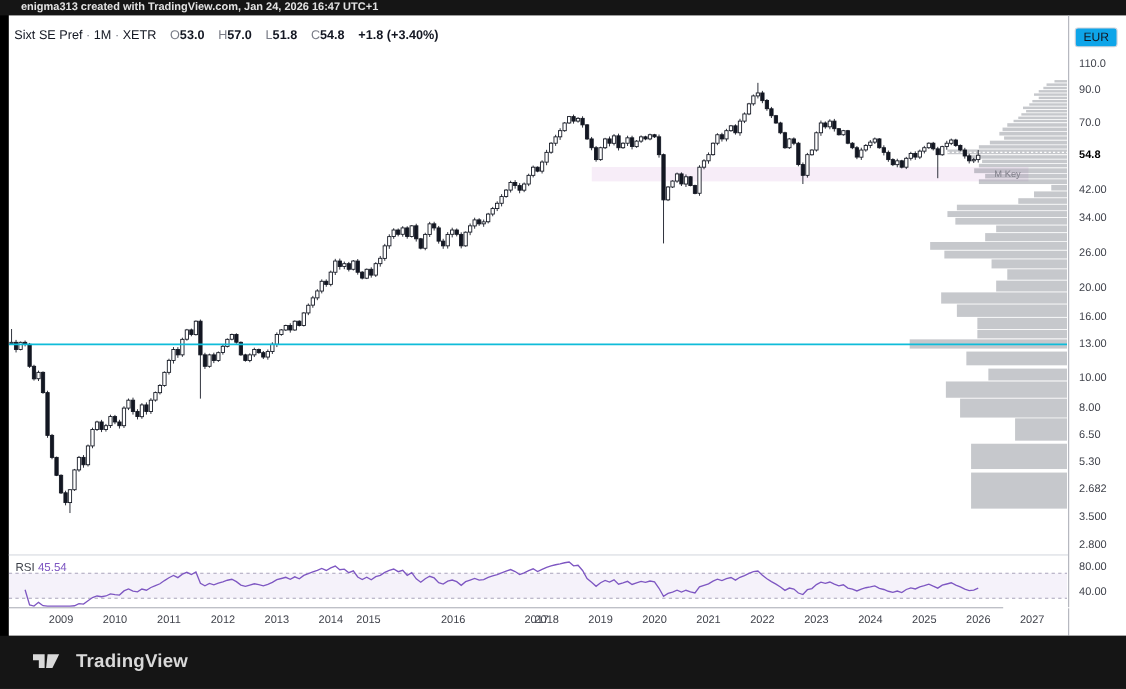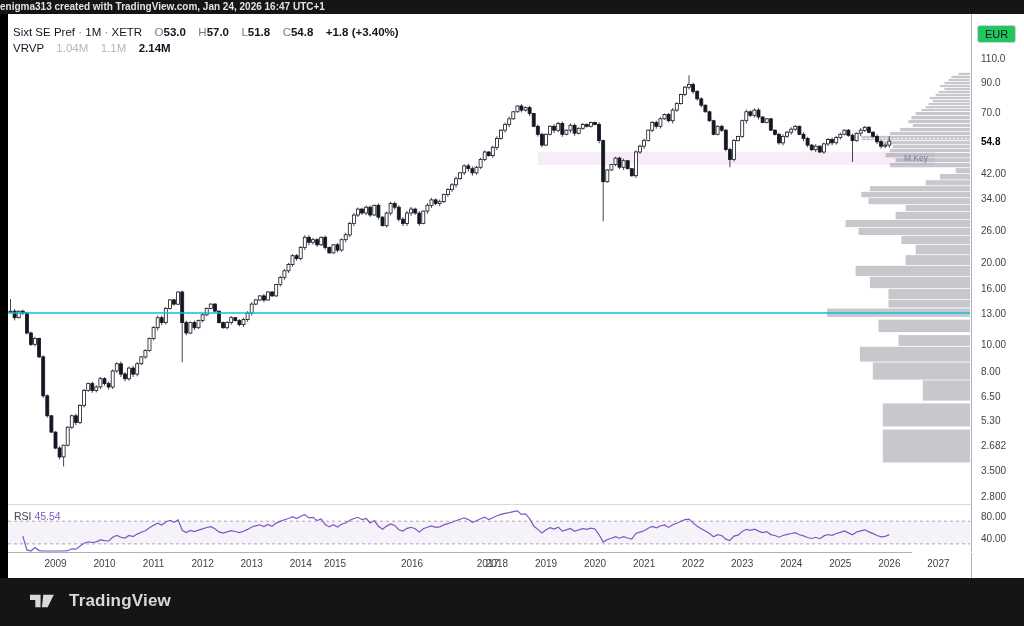--- a/index.html
+++ b/index.html
@@ -1,30 +1,30 @@
 <!DOCTYPE html>
 <html><head>
 <meta charset="utf-8">
 <style>
   html,body{margin:0;padding:0;background:#000;}
   body{width:1024px;height:626px;position:relative;overflow:hidden;
        font-family:"Liberation Sans",sans-serif;-webkit-font-smoothing:antialiased;}
   .topbar{position:absolute;left:0;top:0;width:1024px;height:14px;background:#151515;
-          color:#e3e3e3;font-size:10px;line-height:14px;font-weight:700;padding-left:0;
+          color:#e3e3e3;font-size:10px;line-height:14px;font-weight:700;padding-left:19px;
           box-sizing:border-box;white-space:nowrap;}
   .chart{position:absolute;left:8px;top:14px;width:1016px;height:564px;background:#fff;}
   .pane-main{position:absolute;left:0;top:0;width:963px;height:490px;}
   .pane-rsi{position:absolute;left:0;top:490px;width:963px;height:48px;}
   .divider{position:absolute;left:0;top:490px;width:963px;height:1px;background:#d6d9e0;}
   .time-axis{position:absolute;left:0;top:538px;width:904px;height:26px;border-top:1px solid #aeb1ba;box-sizing:border-box;}
   .time-axis .vline{position:absolute;left:963px;top:0;width:1px;height:25px;background:#aeb1ba;}
   .year{position:absolute;top:5px;transform:translateX(-50%);font-size:10px;color:#40434c;}
   .price-axis{position:absolute;left:963px;top:0;width:53px;height:538px;border-left:1px solid #aeb1ba;box-sizing:border-box;}
   .eur-box{position:absolute;left:5px;top:11px;padding:2px 7px;border:1px solid #cfd3dc;border-radius:3px;
-           font-size:11px;color:#131722;background:#22c55e;}
+           font-size:11px;color:#131722;background:#0ea5e9;}
   .ptick{position:absolute;left:9px;transform:translateY(-50%);font-size:10px;color:#40434c;white-space:nowrap;}
   .ptick.current{font-weight:700;color:#000;background:#fff;padding:0 2px;left:7px;}
   .legend{position:absolute;left:5px;top:10px;font-size:11.5px;color:#131722;line-height:16px;white-space:nowrap;}
   .legend .lt{color:#787b86;}
   .legend b{font-weight:700;}
   .legend .dim{color:#b2b5be;}
   .legend .sp{display:inline-block;width:6px;}
   .rsi-label{position:absolute;left:6px;top:496px;font-size:10.5px;color:#3a3e47;white-space:nowrap;}
   .rsi-label .val{color:#7e57c2;}
   .footer{position:absolute;left:0;top:578px;width:1024px;height:48px;background:#151515;}
@@ -595,29 +595,20 @@
       <span class="lt">O</span><b>53.0</b>
       <span class="sp"></span>
       <span class="lt">H</span><b>57.0</b>
       <span class="sp"></span>
       <span class="lt">L</span><b>51.8</b>
       <span class="sp"></span>
       <span class="lt">C</span><b>54.8</b>
       <span class="sp"></span>
       <b>+1.8 (+3.40%)</b>
     </div>
-    <div>
-      <span>VRVP</span>
-      <span class="sp"></span>
-      <span class="dim">1.04M</span>
-      <span class="sp"></span>
-      <span class="dim">1.1M</span>
-      <span class="sp"></span>
-      <b>2.14M</b>
-    </div>
   </div>
 
   <div class="rsi-label">
     <span>RSI</span>
     <span class="sp"></span>
     <span class="val">45.54</span>
   </div>
 </div>
 
 <div class="footer">

